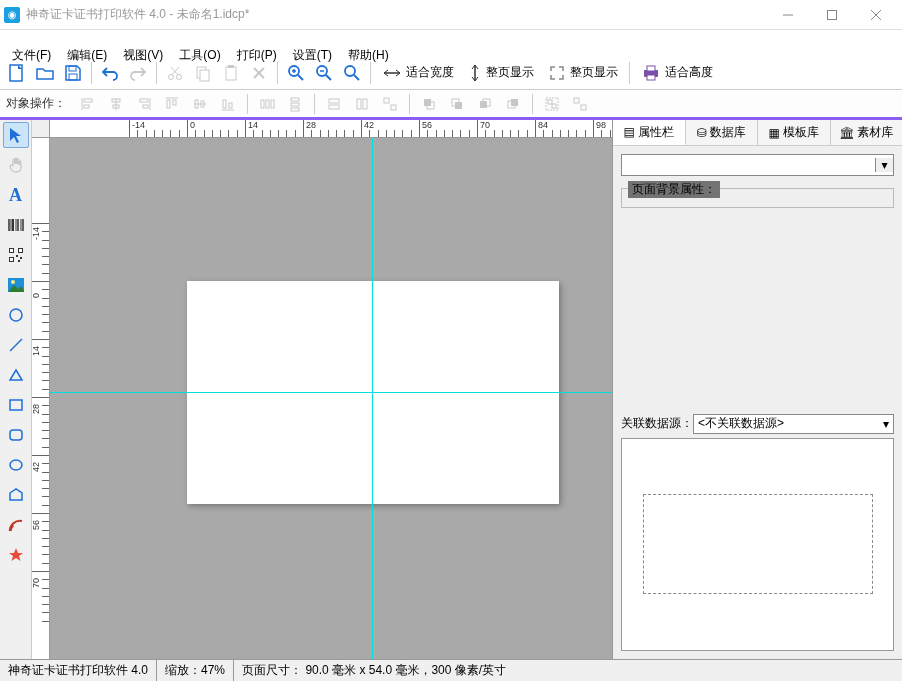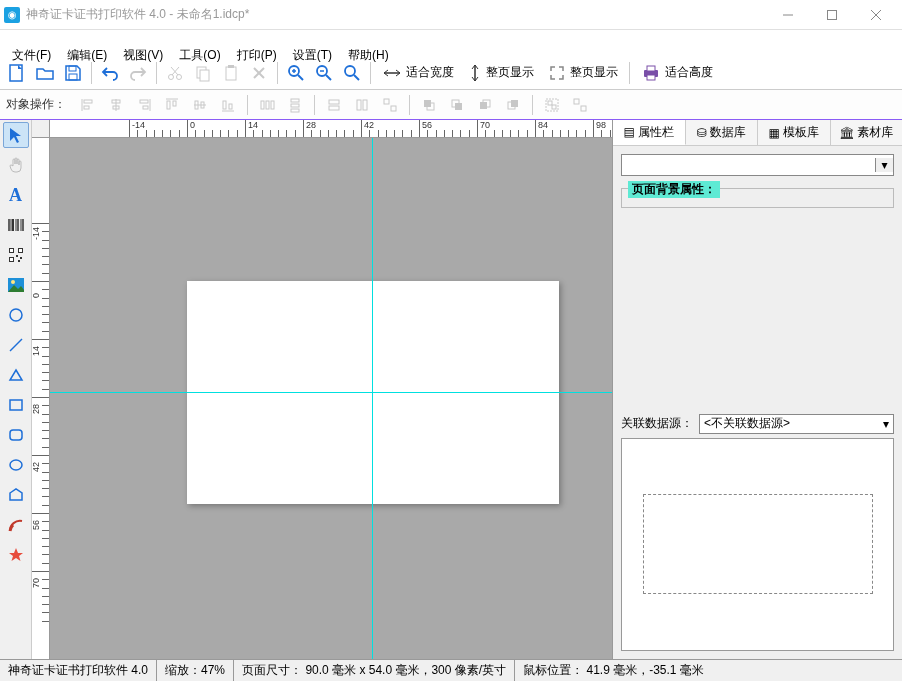--- a/index.html
+++ b/index.html
@@ -14,21 +14,21 @@
 
 .menubar { height: 26px; display: flex; align-items: center; padding: 0 4px; gap: 0; }
 .menubar .menuitem { padding: 4px 8px; cursor: default; margin-top: 24px; }
 
 .toolbar { height: 34px; display: flex; align-items: center; padding: 0 4px; gap: 2px; border-bottom: 1px solid #ccc; }
 .tbtn { width: 26px; height: 26px; display: flex; align-items: center; justify-content: center; border-radius: 2px; }
 .tsep { width: 1px; height: 22px; background: #ccc; margin: 0 3px; }
 .tbtn-text { display: flex; align-items: center; height: 26px; padding: 0 6px; gap: 4px; }
 .tbtn-text .icon { display:flex; align-items:center; justify-content:center;}
 
-.objbar { height: 30px; display: flex; align-items: center; padding: 0 6px; gap: 4px; color: #666; border-bottom: 1px solid #8b5cf6; background:#fdfdfd; }
+.objbar { height: 30px; display: flex; align-items: center; padding: 0 6px; gap: 4px; color: #666; border-bottom: 3px solid #8b5cf6; background:#fdfdfd; }
 .objbar .obtn { width: 24px; height: 24px; display: flex; align-items: center; justify-content: center; opacity: 0.35; }
 .objbar .osep { width: 1px; height: 20px; background: #ccc; margin: 0 3px; }
 
 .workspace { flex: 1; display: flex; min-height: 0; }
 
 .lefttools { width: 32px; background: #f0f0f0; border-right: 1px solid #ccc; display: flex; flex-direction: column; align-items: center; padding-top: 2px; gap: 4px; }
 .lefttools .lt { width: 26px; height: 26px; display: flex; align-items: center; justify-content: center; border-radius: 2px; cursor: pointer;}
 .lefttools .lt.sel { background: #cce4f7; border: 1px solid #7aa6d8; }
 
 .canvaswrap { flex: 1; display: flex; flex-direction: column; min-width: 0; background:#fff;}
@@ -51,28 +51,28 @@
 .rightpanel { width: 290px; background: #efefef; border-left: 1px solid #999; display: flex; flex-direction: column; }
 .tabs { display: flex; height: 26px; background: #efefef; border-bottom: 1px solid #ccc; }
 .tab { flex: 1; display: flex; align-items: center; justify-content: center; gap: 3px; border-right: 1px solid #ccc; font-size: 12px; cursor: pointer; background:#f5f5f5;}
 .tab.active { background: #fff; border-bottom: 1px solid #fff; position: relative; top: 0;}
 .tab:last-child{border-right:none;}
 .panelbody { flex: 1; padding: 8px; display: flex; flex-direction: column; overflow: hidden; }
 .dropdown { height: 22px; border: 1px solid #888; background: #fff; display: flex; align-items: center; margin-bottom: 12px; }
 .dropdown .dd-body { flex: 1; }
 .dropdown .dd-arrow { width: 18px; border-left: 1px solid #888; display: flex; align-items: center; justify-content: center; background:#efefef;}
 .groupbox { border: 1px solid #bbb; padding: 10px 8px 8px; position: relative; margin-bottom: 10px; background:#efefef; }
-.groupbox .legend { position: absolute; top: -8px; left: 6px; background: #5eead4; padding: 0 4px; font-weight: bold; }
+.groupbox .legend { position: absolute; top: -8px; left: 6px; background: #737373; padding: 0 4px; font-weight: normal; }
 .row { display: flex; align-items: center; margin-bottom: 8px; gap: 6px; }
 .row .label { width: 62px; text-align: left; }
 .btn { flex:1; height: 24px; border: 1px solid #999; background: linear-gradient(#fdfdfd,#e6e6e6); display: flex; align-items: center; justify-content: center; cursor: pointer; padding:0 8px;}
 .swatch { width: 22px; height: 22px; border: 1px solid #999; background: #fff; }
 .indent-btn { margin-left: 68px; width: 160px;}
 .spacer { flex: 1; }
-.datasrc-row { display: flex; align-items: center; gap: 6px; padding: 4px 0; }
+.datasrc-row { display: flex; align-items: center; padding: 4px 0; }
 .datasrc-row select, .select-fake { flex:1; height: 20px; border: 1px solid #888; background: #fff; font-size: 12px; display:flex;align-items:center;padding:0 4px;justify-content:space-between;}
 .thumb-header { background: linear-gradient(#3a6fd8,#1e4db8); color: #fff; font-weight: bold; padding: 3px 6px; }
 .thumb-body { flex: 1; border: 1px solid #999; background: #fff; margin-top: 0; min-height: 120px; display:flex; align-items:center; justify-content:center; padding:10px;}
 .thumb-page { border: 1px dashed #888; width: 230px; height: 100px; }
 
 .statusbar { height: 22px; border-top: 1px solid #999; display: flex; align-items: stretch; background: #f0f0f0; font-size: 12px; }
 .statusbar .cell { border-right: 1px solid #999; padding: 0 8px; display: flex; align-items: center; white-space: nowrap;}
 .statusbar .cell:last-child { border-right:none; flex:1;}
 </style>
 </head>
@@ -615,14 +615,13 @@
       </div>
     </div>
   </div>
 
 </div>
 
 <div class="statusbar">
   <div class="cell">神奇证卡证书打印软件 4.0</div>
   <div class="cell">缩放：47%</div>
   <div class="cell">页面尺寸： 90.0 毫米 x 54.0 毫米，300 像素/英寸</div>
-  <div class="cell">鼠标位置： 41.9 毫米，-35.1 毫米</div>
 </div>
 
 </body></html>

